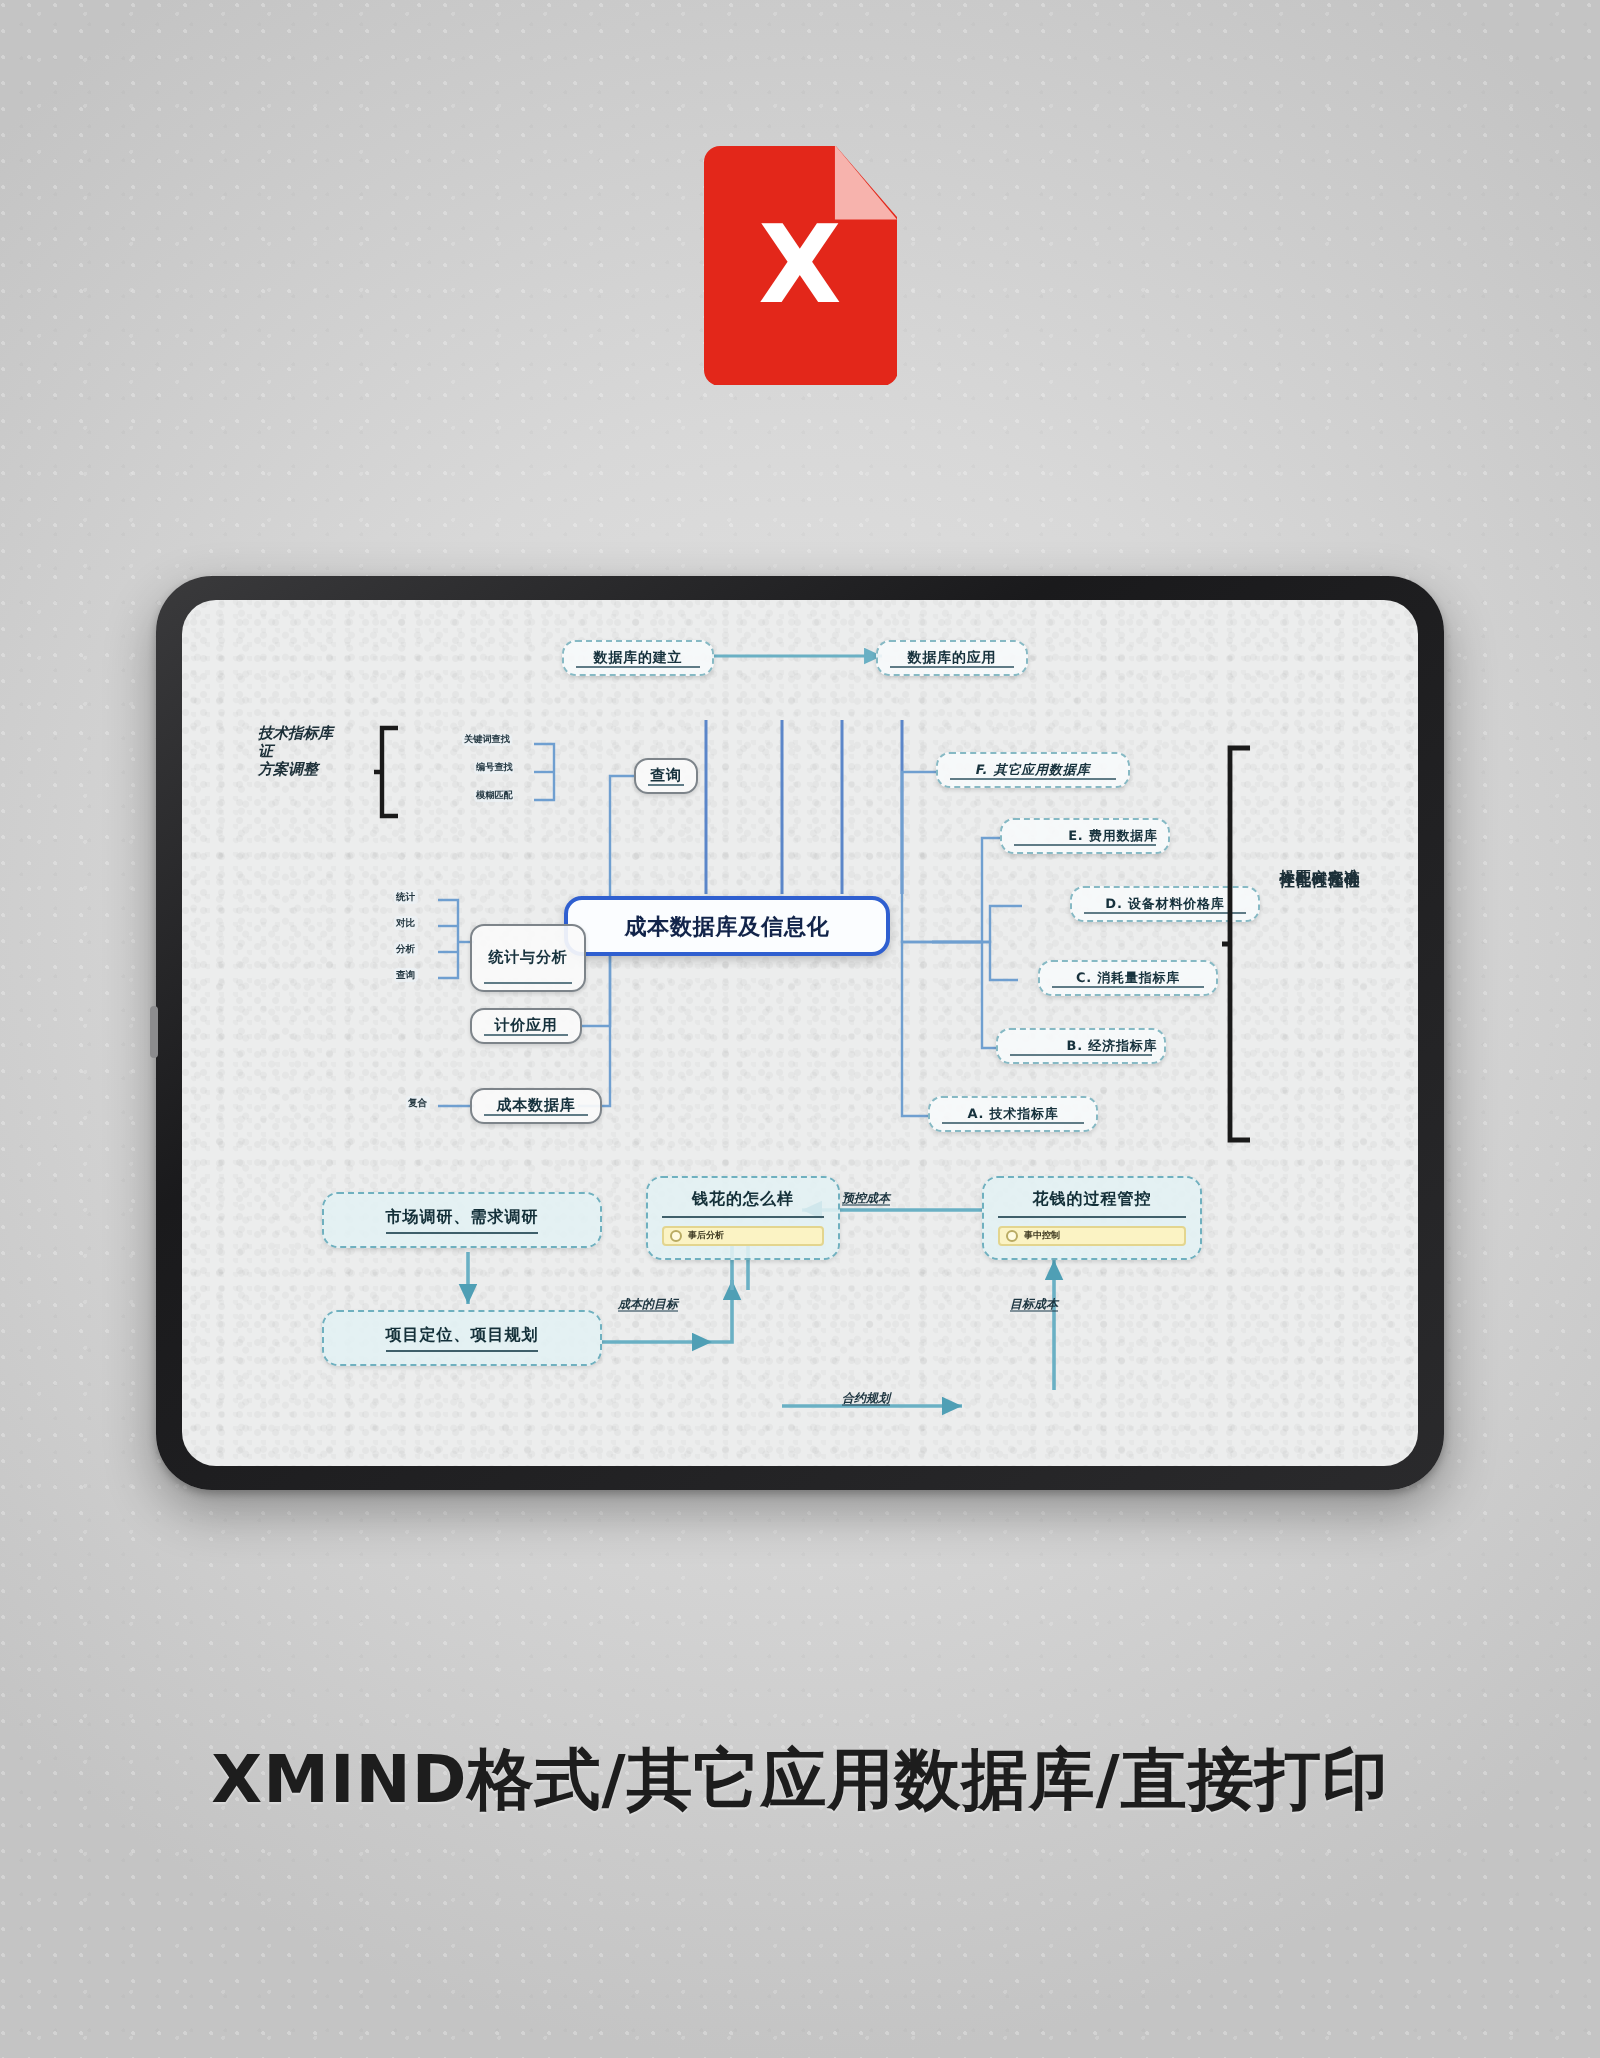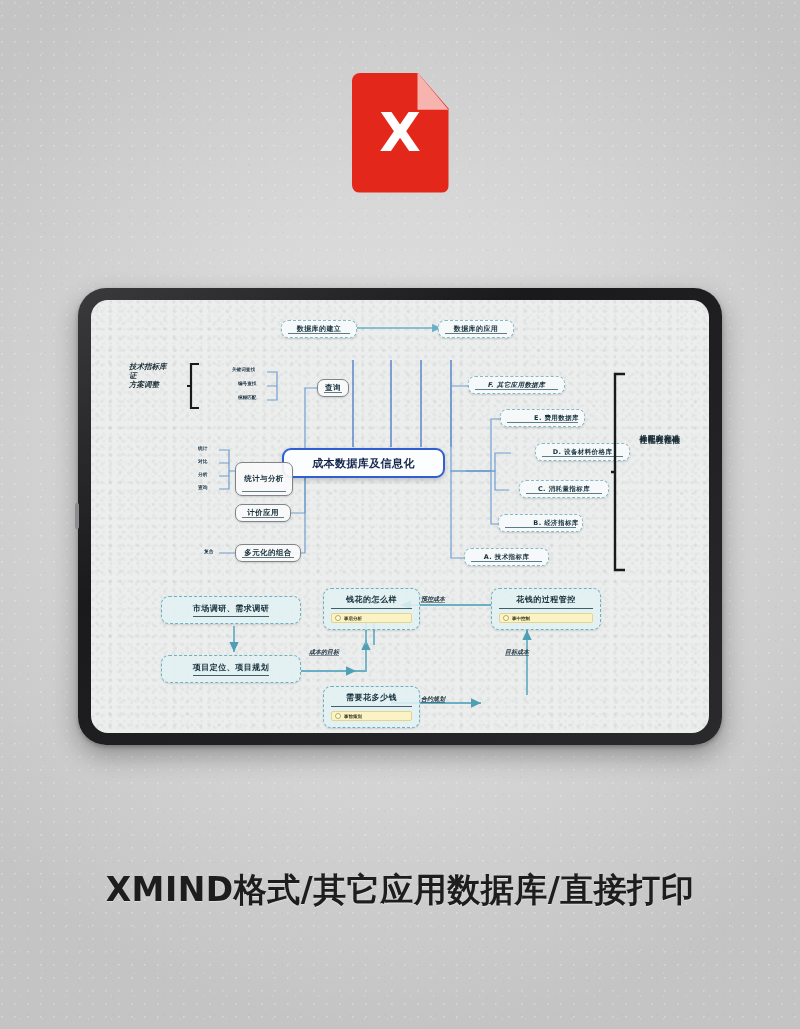--- a/index.html
+++ b/index.html
@@ -285,21 +285,21 @@
       </div>
       <div class="node gray" style="left:144px;top:162px;width:58px;height:34px;font-size:7.5px;">
         <span>统计与分析</span>
         <i class="inner-rule"></i>
       </div>
       <div class="node gray" style="left:144px;top:204px;width:56px;height:18px;font-size:7.5px;">
         <span>计价应用</span>
         <i class="inner-rule"></i>
       </div>
       <div class="node gray" style="left:144px;top:244px;width:66px;height:18px;font-size:7.5px;">
-        <span>多元化的组合</span>
+        <span>成本数据库</span>
         <i class="inner-rule"></i>
       </div>
 
       <div class="sublabel" style="left:140px;top:67px;font-size:4.6px;">关键词查找</div>
       <div class="sublabel" style="left:146px;top:81px;font-size:4.6px;">编号查找</div>
       <div class="sublabel" style="left:146px;top:95px;font-size:4.6px;">模糊匹配</div>
       <div class="sublabel" style="left:106px;top:145px;font-size:4.8px;">统计</div>
       <div class="sublabel" style="left:106px;top:158px;font-size:4.8px;">对比</div>
       <div class="sublabel" style="left:106px;top:171px;font-size:4.8px;">分析</div>
       <div class="sublabel" style="left:106px;top:184px;font-size:4.8px;">查询</div>
@@ -328,27 +328,20 @@
       </div>
 
       <div class="fnode" style="left:232px;top:288px;width:97px;">
         <div class="ftitle" style="font-size:8px;">钱花的怎么样</div>
         <div class="ftag">
           <i class="dot"></i>
           <span>事后分析</span>
         </div>
       </div>
 
-      <div class="fnode" style="left:232px;top:386px;width:97px;">
-        <div class="ftitle" style="font-size:8px;">需要花多少钱</div>
-        <div class="ftag">
-          <i class="dot"></i>
-          <span>事前策划</span>
-        </div>
-      </div>
 
 
       <div class="edge-label" style="left:218px;top:348px;font-size:6px;">成本的目标</div>
       <div class="edge-label" style="left:330px;top:395px;font-size:6px;">合约规划</div>
       <div class="edge-label" style="left:414px;top:348px;font-size:6px;">目标成本</div>
       <div class="edge-label" style="left:330px;top:295px;font-size:6px;">预控成本</div>
 
     </div>
   </div>
 </div>

